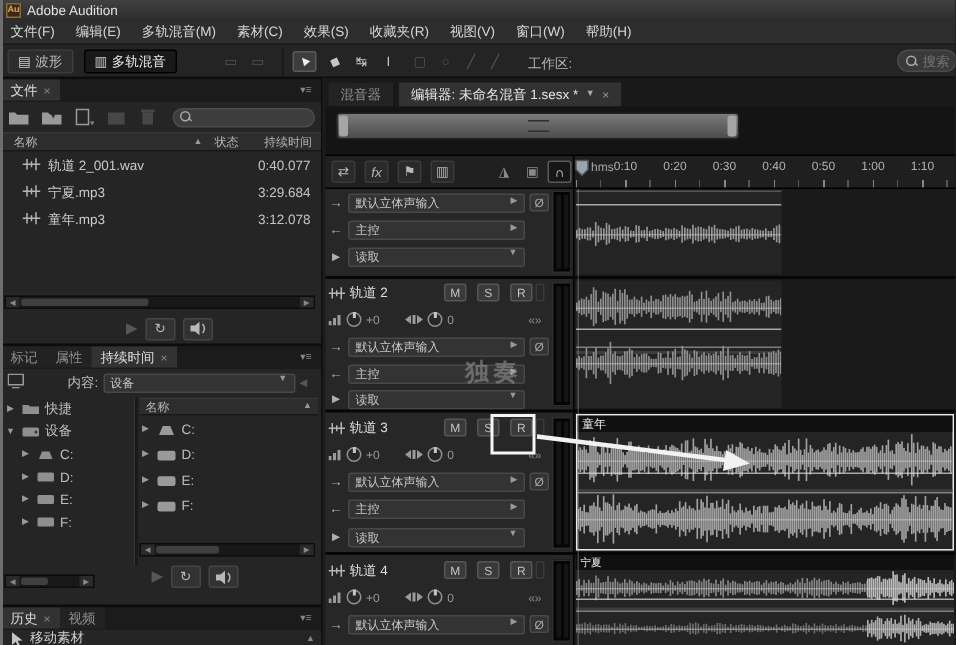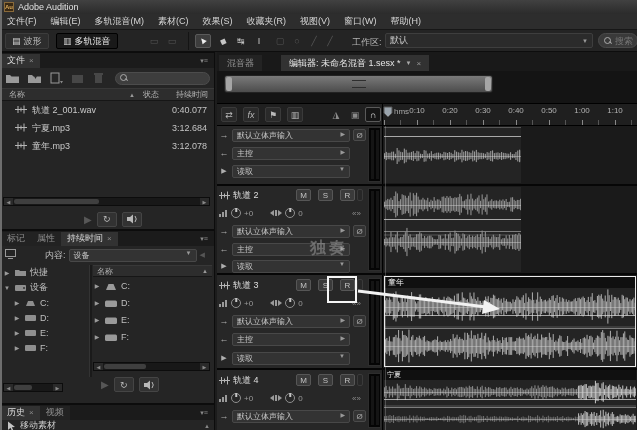--- a/index.html
+++ b/index.html
@@ -23,21 +23,21 @@
   .ws-dd{position:absolute;top:3px;height:15px;background:#2b2b2b;border:1px solid #3e3e3e;border-radius:2px;display:flex;align-items:center;font-size:9px;color:#ccc;padding:0 4px}
   .ws-dd .car{margin-left:auto;font-size:6px;color:#999}
   .search-pill{position:absolute;top:3px;height:15px;background:#3a3a3a;border:1px solid #4a4a4a;border-radius:8px;display:flex;align-items:center;padding:0 5px;gap:3px}
   .search-pill input{background:transparent;border:none;outline:none;color:#aaa;font-size:9px;width:34px;font-family:inherit}
   .mag{width:8px;height:8px;position:relative;flex:0 0 auto}
   .mag::before{content:'';position:absolute;left:0;top:0;width:5px;height:5px;border:1.4px solid #aaa;border-radius:50%}
   .mag::after{content:'';position:absolute;left:5px;top:5px;width:3px;height:1.4px;background:#aaa;transform:rotate(45deg)}
   .tb-sep{position:absolute;top:2px;width:1px;height:18px;background:#141414}
   
   .panel{background:#252525;border:1px solid #0c0c0c}
-  .tabbar{height:15px;background:#1b1b1b;display:flex;align-items:center;position:relative}
+  .tabbar{height:15px;background:#1b1b1b;display:flex;align-items:flex-start;position:relative}
   .tab{height:14px;display:flex;align-items:center;gap:4px;padding:0 6px;font-size:9px;color:#8f8f8f;background:#222}
   .tab.active{background:#323232;color:#ddd}
   .tab .x{color:#888;font-size:8px}
   .pmenu{position:absolute;right:3px;top:3px;width:14px;height:9px;color:#888;font-size:7px;line-height:9px;text-align:center}
   .colhdr{background:#2d2d2d;border-bottom:1px solid #161616;border-top:1px solid #383838;font-size:8px;color:#b5b5b5;position:relative}
   .scrollbar{background:#181818;border:1px solid #0c0c0c;position:absolute;display:flex;align-items:center}
   .sb-arrow{width:9px;height:100%;font-size:5px;color:#888;display:flex;align-items:center;justify-content:center;background:#2a2a2a}
   .sb-thumb{height:60%;background:#3f3f3f;border-radius:2px;margin:0 1px}
   .tr-btn{width:20px;height:15px;background:#323232;border:1px solid #454545;border-radius:2px;display:flex;align-items:center;justify-content:center;color:#b8b8b8;font-size:9px}
   .play-dis{color:#575757;font-size:10px}
@@ -138,24 +138,20 @@
   <div class="tool-btn" style="left:215px">
       <span style="transform:rotate(20deg);display:inline-block">◆</span>
     </div>
   <div class="tool-btn" style="left:233px">↹</div>
   <div class="tool-btn" style="left:251px">I</div>
   <div class="tool-btn dim" style="left:272px">▢</div>
   <div class="tool-btn dim" style="left:289px">○</div>
   <div class="tool-btn dim" style="left:306px">╱</div>
   <div class="tool-btn dim" style="left:322px">╱</div>
   <span class="ws-label" style="left:352px">工作区:</span>
-  <div class="ws-dd" style="left:385px;width:208px">
-    <span>默认</span>
-    <span class="car">▼</span>
-  </div>
   <div class="search-pill" style="left:598px;width:40px">
     <span class="mag"></span>
     <input placeholder="搜索" style="">
   </div>
 </div>
 
 <div class="r panel" style="left:0;top:52px;width:215px;height:178px">
   <div class="tabbar">
     <div class="tab active">
       <span>文件</span>
@@ -215,21 +211,21 @@
       <span class="fdur">0:40.077</span>
     </div>
     <div class="frow">
       <span class="fic"><svg width="12" height="9">
             <line x1="0" y1="4.5" x2="12" y2="4.5" stroke="#b5b5b5"></line>
             <line x1="3" y1="1" x2="3" y2="8" stroke="#b5b5b5"></line>
             <line x1="6" y1="2.5" x2="6" y2="6.5" stroke="#b5b5b5"></line>
             <line x1="9" y1="0.5" x2="9" y2="8.5" stroke="#b5b5b5"></line>
           </svg></span>
       <span class="fname">宁夏.mp3</span>
-      <span class="fdur">3:12.684</span>
+      <span class="fdur">3:29.684</span>
     </div>
     <div class="frow">
       <span class="fic"><svg width="12" height="9">
             <line x1="0" y1="4.5" x2="12" y2="4.5" stroke="#b5b5b5"></line>
             <line x1="3" y1="1" x2="3" y2="8" stroke="#b5b5b5"></line>
             <line x1="6" y1="2.5" x2="6" y2="6.5" stroke="#b5b5b5"></line>
             <line x1="9" y1="0.5" x2="9" y2="8.5" stroke="#b5b5b5"></line>
           </svg></span>
       <span class="fname">童年.mp3</span>
       <span class="fdur">3:12.078</span>
@@ -399,21 +395,21 @@
       </svg>
     <span>移动素材</span>
     <span style="margin-left:auto;margin-right:4px;font-size:6px;color:#888">▲</span>
   </div>
 </div>
 
 <div class="r etabs">
   <div class="etab" style="background:#232323;color:#8f8f8f;margin-left:2px">
     <span>混音器</span>
   </div>
-  <div class="etab" style="background:#323232;color:#e6e6e6;margin-left:19px">
+  <div class="etab" style="background:#323232;color:#e6e6e6;margin-left:4px">
     <span>编辑器: 未命名混音 1.sesx *</span>
     <span style="font-size:6px;color:#aaa">▼</span>
     <span style="font-size:8px;color:#999">×</span>
   </div>
 </div>
 
 <div class="r nav-strip">
   <div class="nav-bar">
     <div class="nav-handle" style="left:1px"></div>
     <div class="nav-handle" style="right:1px"></div>

